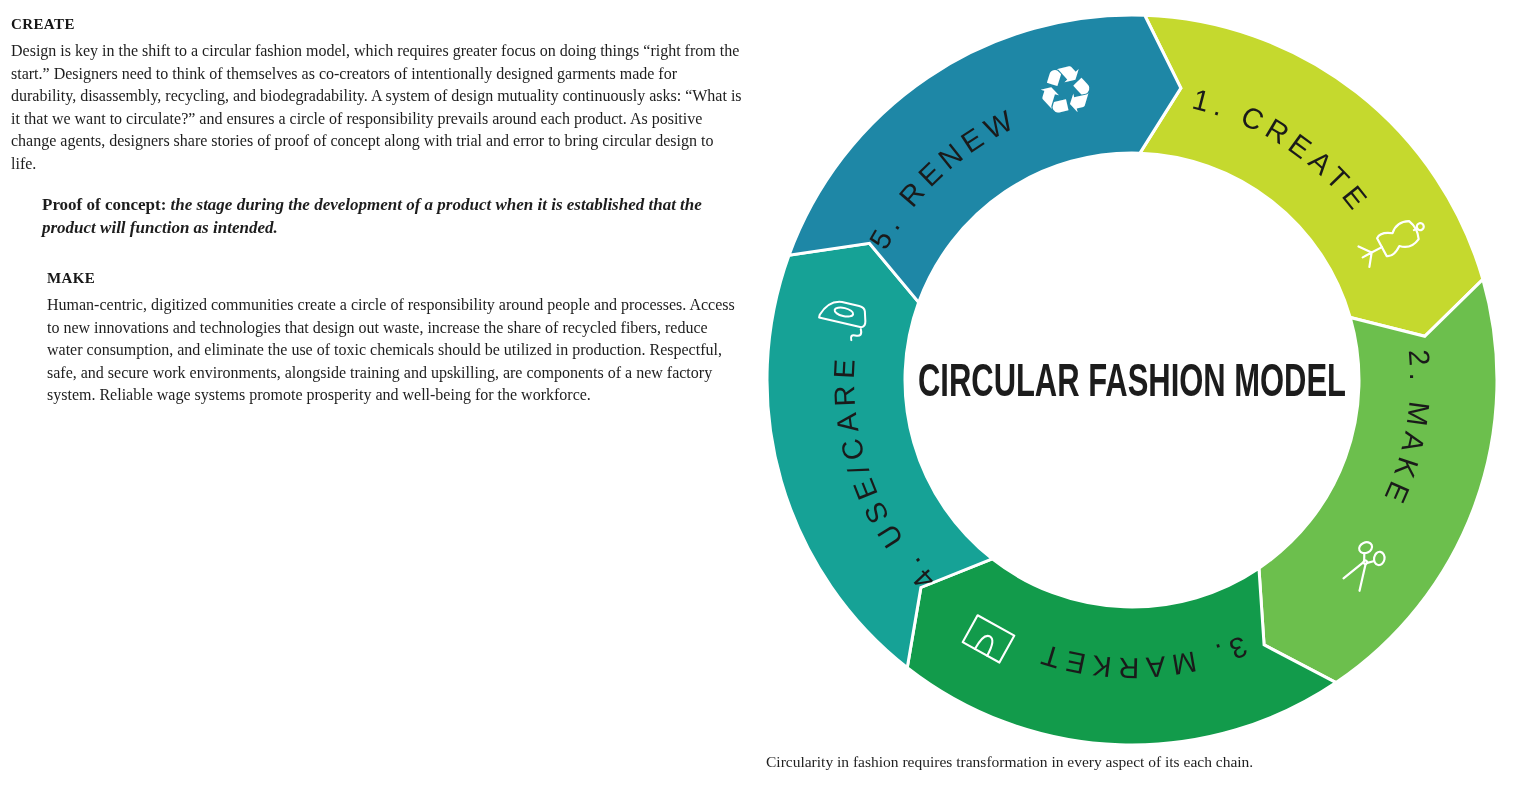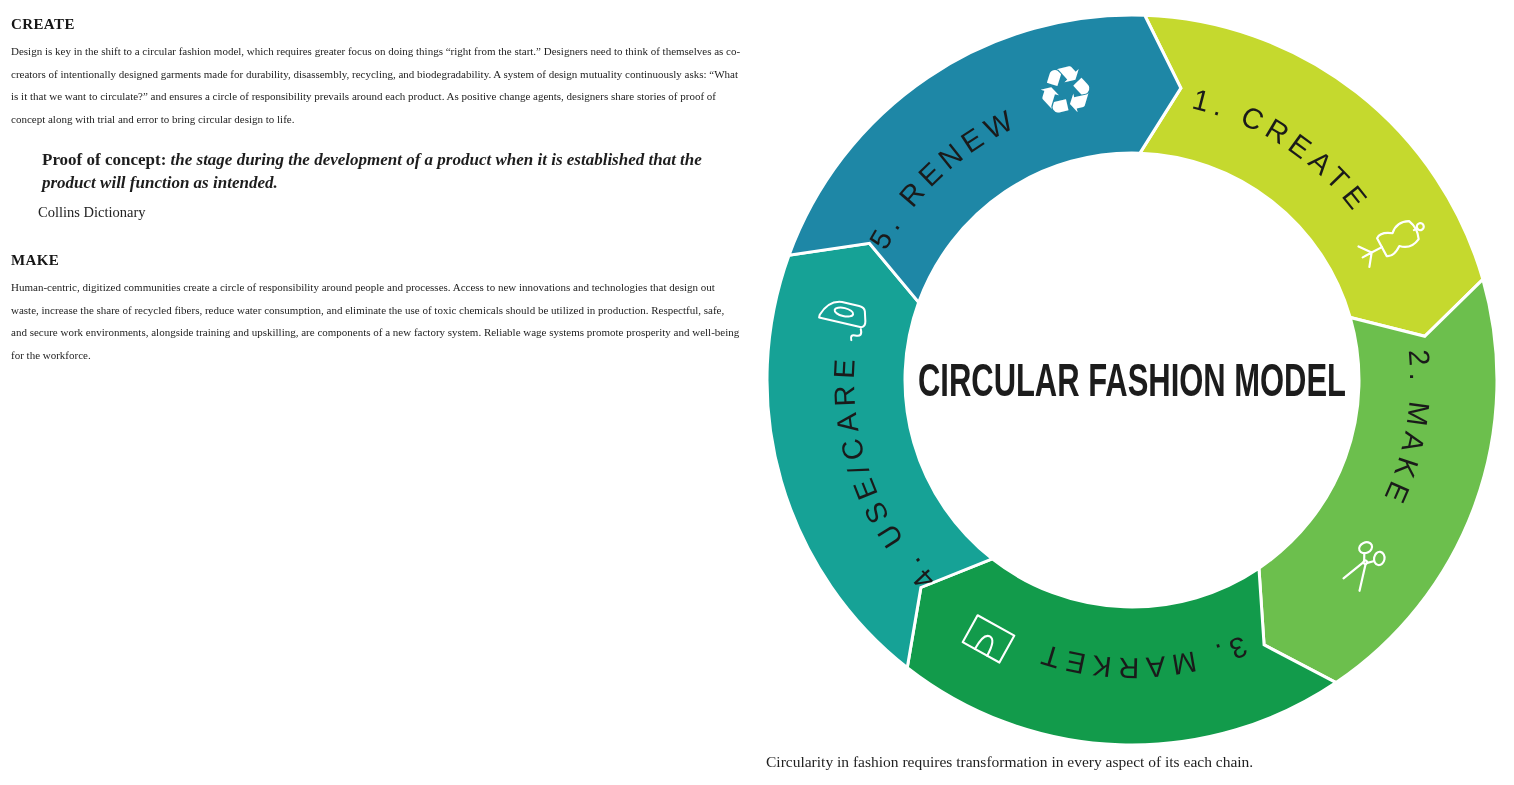--- a/index.html
+++ b/index.html
@@ -3,46 +3,45 @@
 <meta charset="utf-8">
 <style>
   html,body{margin:0;padding:0;background:#ffffff;}
   body{width:1514px;height:785px;position:relative;overflow:hidden;
        font-family:"Liberation Serif", serif;color:#1d1d1d;}
 
   
   .article{position:absolute;left:11px;top:16px;width:731px;}
   .article h3{font-size:15px;font-weight:bold;letter-spacing:.4px;
               margin:0 0 7px 0;color:#161616;}
-  .article p.body{font-size:11px;line-height:22.5px;margin:0;color:#1d1d1d;}
+  .article p.body{font-size:16px;line-height:22.5px;margin:0;color:#1d1d1d;}
   .quote{margin:19px 0 0 27px;width:676px;}
   .quote p{font-size:17px;line-height:22.5px;margin:4px;font-weight:bold;color:#1d1d1d;}
   .quote em{font-style:italic;}
   .quote-source{font-size:14.5px;margin-top:10px;font-weight:normal;color:#222;}
-  .section-make{margin-top:31px;}
+  .section-make{margin-top:31px;margin-left:36px;}
 
   
   .diagram-svg{position:absolute;left:754px;top:0;}
   .seg-label{font-family:"Liberation Sans", sans-serif;font-size:29px;
              letter-spacing:6px;fill:#1a1a1a;}
   .ring-title{font-family:"Liberation Sans", sans-serif;font-weight:bold;fill:#1c1c1c;}
   .caption{position:absolute;left:766px;top:753px;font-size:15.5px;color:#1f1f1f;}
 </style>
 </head>
 <body>
 
 <div class="article">
   <section>
     <h3>CREATE</h3>
     <p class="body">Design is key in the shift to a circular fashion model, which requires greater focus on doing things “right from the start.” Designers need to think of themselves as co-creators of intentionally designed garments made for durability, disassembly, recycling, and biodegradability. A system of design mutuality continuously asks: “What is it that we want to circulate?” and ensures a circle of responsibility prevails around each product. As positive change agents, designers share stories of proof of concept along with trial and error to bring circular design to life.</p>
   </section>
 
   <blockquote class="quote">
     <p><span>Proof of concept:</span> <em>the stage during the development of a product when it is established that the product will function as intended.</em></p>
-    <div class="quote-source">Collins Dictionary</div>
   </blockquote>
 
   <section class="section-make">
     <h3>MAKE</h3>
     <p class="body">Human-centric, digitized communities create a circle of responsibility around people and processes. Access to new innovations and technologies that design out waste, increase the share of recycled fibers, reduce water consumption, and eliminate the use of toxic chemicals should be utilized in production. Respectful, safe, and secure work environments, alongside training and upskilling, are components of a new factory system. Reliable wage systems promote prosperity and well-being for the workforce.</p>
   </section>
 </div>
 
 <svg id="diagram-svg" class="diagram-svg" width="760" height="785" viewBox="0 0 760 785">
   <defs id="diagram-defs">

